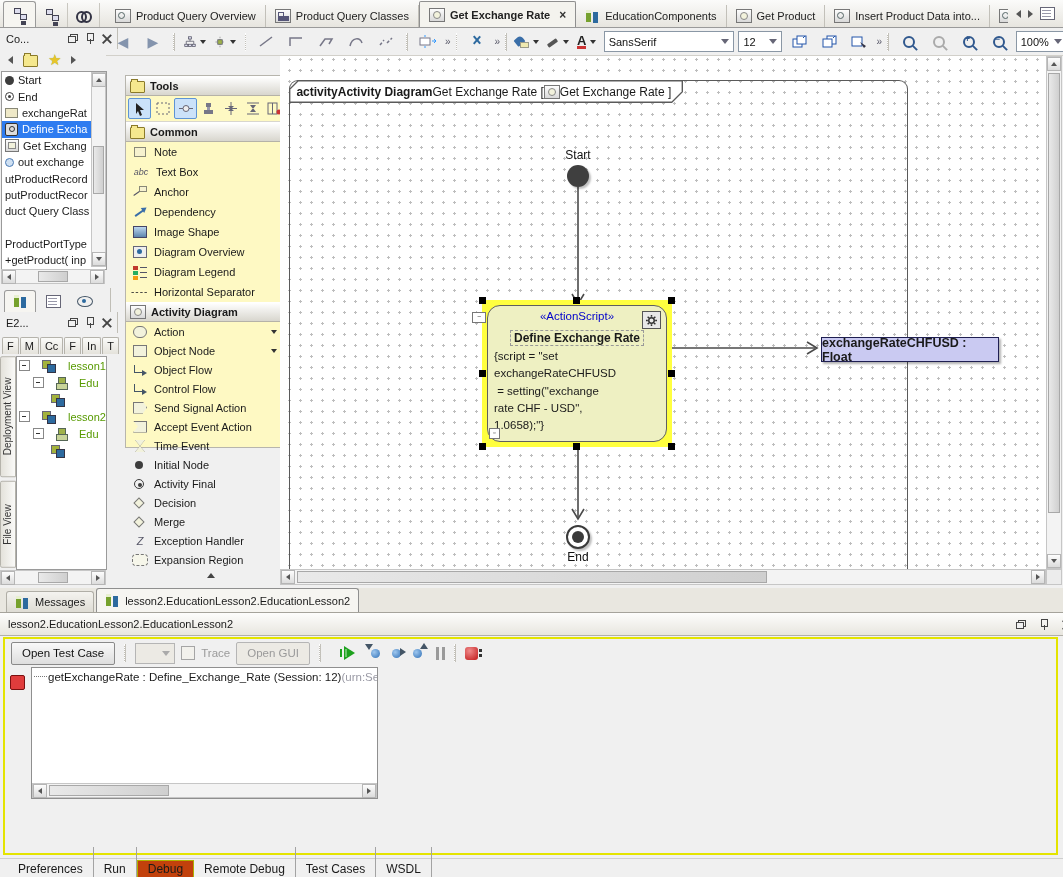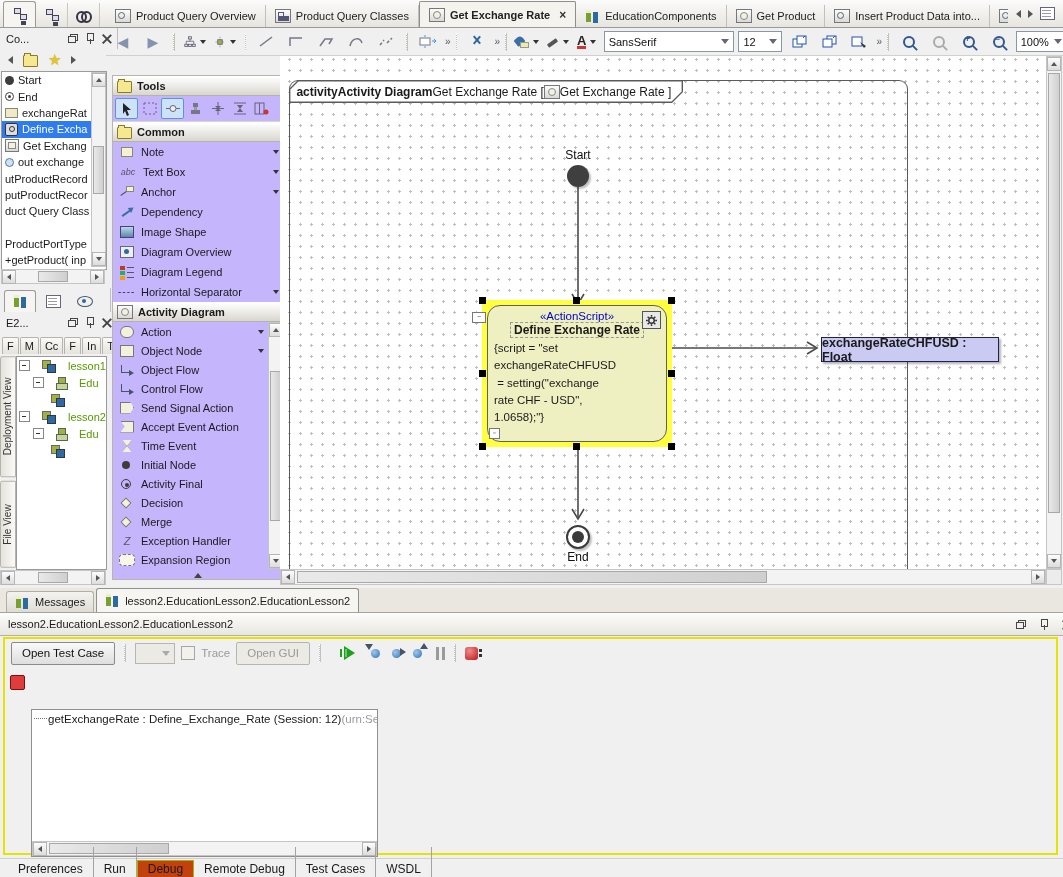--- a/index.html
+++ b/index.html
@@ -124,22 +124,22 @@
   .texp::before{content:"";position:absolute;left:1.5px;top:3.5px;width:4px;height:1px;background:#333;}
   .cubes{width:14px;height:12px;position:relative;flex:none;}
   .cubes::before{content:"";position:absolute;left:0;top:0;width:7px;height:7px;background:#a3b23c;border:1px solid #667;}
   .cubes::after{content:"";position:absolute;left:5px;top:4px;width:7px;height:7px;background:#2d6a9f;border:1px solid #334;}
   .robot{width:11px;height:12px;position:relative;flex:none;}
   .robot::before{content:"";position:absolute;left:2px;top:0;width:6px;height:5px;background:#9fb24a;border:1px solid #565;}
   .robot::after{content:"";position:absolute;left:0px;top:6px;width:10px;height:5px;background:#c8d49a;border:1px solid #565;}
   .gtxt{color:#579a00;}
 
   
-  .palette{left:112px;top:75px;width:172px;height:505px;border:1px solid #b7b5ad;border-top:1px solid #b7b5ad;
-           background:#c4b5fd;box-sizing:border-box;}
+  .palette{left:125px;top:75px;width:172px;height:373px;border:1px solid #b7b5ad;border-top:1px solid #b7b5ad;
+           background:#fef9c3;box-sizing:border-box;}
   .phdr{height:18px;display:flex;align-items:center;gap:5px;padding:0 4px;
         background:linear-gradient(#ffffff,#d8d6ce);border-top:1px solid #fff;border-bottom:1px solid #b5b2a8;font-weight:bold;}
   .ptoolrow{height:23px;display:flex;align-items:center;gap:1px;padding:1px 2px;border-bottom:1px solid #d8d6ce;}
   .ptb{width:21px;height:19px;display:flex;align-items:center;justify-content:center;border-radius:2px;}
   .ptb.on{background:#cbe2f9;border:1px solid #5e94d4;}
   .prow{height:20px;display:flex;align-items:center;gap:5px;padding:0 4px 0 5px;font-size:11px;}
   .prow .lbl{flex:1;white-space:nowrap;overflow:hidden;}
   .prow.short{height:19px;}
   .pi{width:18px;height:14px;position:relative;flex:none;}
   .pi i{position:absolute;display:block;box-sizing:border-box;}
@@ -183,21 +183,21 @@
   .fhdr .inner{position:absolute;inset:1.4px;background:#fff;display:flex;align-items:center;gap:0;padding:0 6px;
         clip-path:polygon(8px 0,100% 0,100% 50%,calc(100% - 10px) 100%,0 100%,0 8px);font-size:12px;white-space:nowrap;}
   .startdot{left:287px;top:109px;width:22px;height:22px;border-radius:50%;background:#3f3f3f;box-shadow:2px 2px 2px rgba(0,0,0,.25);}
   .lblc{width:80px;text-align:center;font-size:12px;color:#111;}
   .enddot{left:286px;top:469px;width:24px;height:24px;border-radius:50%;border:2px solid #3a3a3a;background:#fff;box-sizing:border-box;box-shadow:2px 2px 2px rgba(0,0,0,.25);}
   .enddot::before{content:"";position:absolute;left:4px;top:4px;width:12px;height:12px;border-radius:50%;background:#3a3a3a;}
   .selring{left:202px;top:244px;width:190px;height:147px;background:#ffff3f;border-radius:5px;}
   .anode{left:207px;top:249px;width:180px;height:137px;background:#eef0c2;border:1.6px solid #5f5f5f;
          border-radius:13px;box-sizing:border-box;overflow:hidden;}
   .anode .stt{margin-top:4px;text-align:center;color:#0000cc;font-size:11.5px;}
-  .anode .nm{margin:0 auto 1px;display:table;border:1px dashed #999;padding:0 3px;font-weight:bold;font-size:12px;text-align:center;}
+  .anode .nm{margin:8px auto 1px;display:table;border:1px dashed #999;padding:0 3px;font-weight:bold;font-size:12px;text-align:center;}
   .anode .body{padding:1px 6px 0 6px;font-size:11.5px;line-height:1.5;white-space:pre-wrap;}
   .gearbox{right:5px;top:5px;width:17px;height:16px;background:#e8e8e8;border:1px solid #555;display:flex;align-items:center;justify-content:center;position:absolute;}
   .handle{width:7px;height:7px;background:#000;position:absolute;}
   .minibox{width:12px;height:9px;background:#fff;border:1px solid #777;position:absolute;font-size:7px;line-height:8px;text-align:center;color:#444;}
   .onode{left:541px;top:281px;width:178px;height:25px;background:#cacaf2;border:1.6px solid #1f1f52;
          box-sizing:border-box;display:flex;align-items:center;justify-content:center;
          font-weight:bold;font-size:12.5px;box-shadow:2px 2px 2px rgba(0,0,0,.3);}
   .hsb-canvas{left:280px;top:569px;width:766px;height:16px;}
   .vsb-canvas{left:1046px;top:56px;width:16px;height:513px;}
   .corner{left:1046px;top:569px;width:16px;height:16px;background:#ececec;border:1px solid #c6c6c6;box-sizing:border-box;}
@@ -228,21 +228,21 @@
   .reddbg{width:13px;height:13px;background:radial-gradient(circle at 35% 30%,#f08a8a,#c01818);border-radius:3px;position:relative;}
   .reddbg::after{content:"";position:absolute;right:-4px;top:2px;width:3px;height:3px;background:#333;box-shadow:0 5px 0 #333;}
   .sessrow{height:22px;display:flex;align-items:flex-end;gap:2px;padding-left:28px;position:relative;}
   .orb{position:absolute;left:4px;top:2px;width:17px;height:17px;border-radius:50%;
        background:radial-gradient(circle at 30% 30%,#d8f0c8,#3f9f3f 55%,#1f6fbf);}
   .sesstab{height:19px;display:flex;align-items:center;padding:0 8px;border:1px solid #9a9a9a;border-bottom:none;
            border-radius:2px 2px 0 0;background:linear-gradient(#efeeea,#dcdad2);white-space:nowrap;font-size:11.5px;}
   .sesstab.on{background:#fdfdfc;height:21px;}
   .paneswrap{position:relative;height:164px;margin-top:0;}
   .redsq{position:absolute;left:5px;top:8px;width:13px;height:13px;background:#e03c3c;border:1px solid #7a1010;border-radius:2px;}
-  .wpane{position:absolute;left:26px;top:0;width:347px;height:148px;background:#fff;border:1px solid #8f8f8f;box-sizing:border-box;overflow:hidden;margin-top:42px;}
+  .wpane{position:absolute;left:26px;top:0;width:347px;height:132px;background:#fff;border:1px solid #8f8f8f;box-sizing:border-box;overflow:hidden;}
   .wrow{display:flex;align-items:center;white-space:nowrap;padding:3px 0 0 2px;font-size:11.5px;}
   .dotline{width:13px;height:1px;border-top:1px dotted #777;margin-right:1px;flex:none;}
   .graytxt{color:#9a9aa5;}
   .wpane .hsb{position:absolute;left:0;bottom:0;width:345px;height:15px;}
   .spane{position:absolute;left:378px;top:0;width:675px;height:164px;background:#fff;border:1px solid #8f8f8f;box-sizing:border-box;
          font-family:"DejaVu Sans Mono",monospace;font-size:12.5px;padding:4px 6px;white-space:nowrap;overflow:hidden;}
   .kw{color:#0000e0;font-weight:bold;} .fn{font-style:italic;color:#111;}
   .lit{color:#c03366;font-style:italic;} .num{color:#c03366;}
 
   

